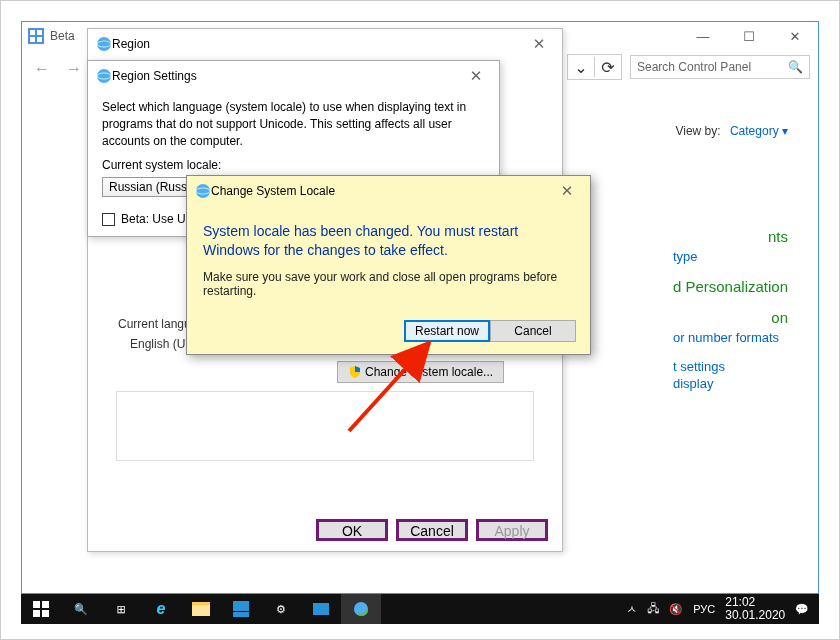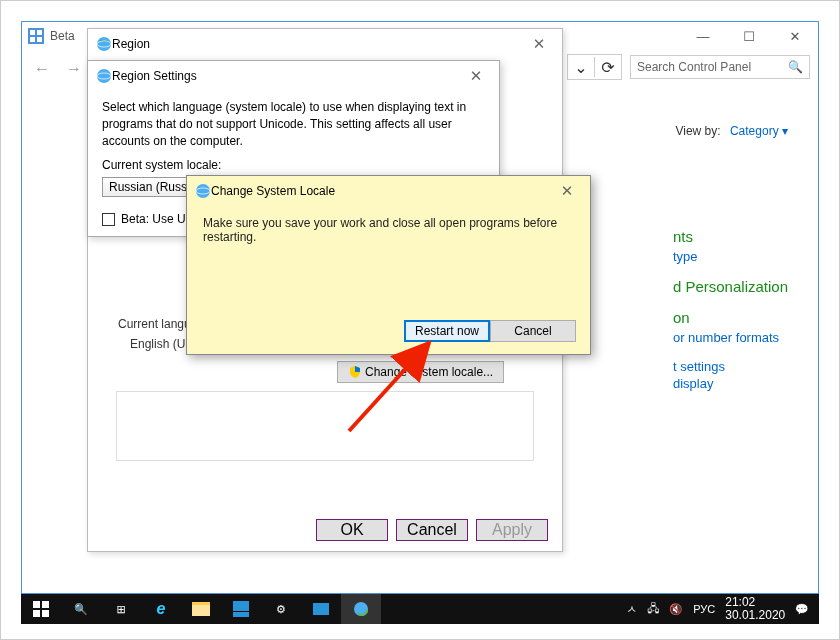--- a/index.html
+++ b/index.html
@@ -18,33 +18,33 @@
 .refresh-box { display: flex; align-items: center; border: 1px solid #ccc; }
 .refresh-box .sep { width: 1px; height: 20px; background: #ccc; }
 .refresh-box .btn { width: 26px; height: 24px; display: flex; align-items: center; justify-content: center; color: #333; }
 .search { width: 180px; height: 24px; border: 1px solid #ccc; display: flex; align-items: center; padding: 0 6px; font-size: 12px; color: #666; }
 .search .mag { margin-left: auto; color: #666; }
 
 .cp-body { position: absolute; left: 0; right: 0; top: 62px; bottom: 0; }
 .viewby { position: absolute; right: 30px; top: 40px; font-size: 12px; color: #333; }
 .viewby .cat { color: #0066cc; margin-left: 6px; }
 .side-links { position: absolute; right: 30px; top: 130px; font-size: 13px; }
-.side-links .green { color: #1a8a1a; font-size: 15px; margin: 14px 0 4px; }
+.side-links .green { color: #1a8a1a; font-size: 15px; margin: 14px 0 4px; text-align: right; }
 .side-links .blue { color: #0066cc; margin: 2px 0; }
 
 
 .region-dlg { position: absolute; left: 86px; top: 27px; width: 476px; height: 524px; background: #fff; border: 1px solid #bbb; box-shadow: 2px 2px 6px rgba(0,0,0,0.15); }
 .dlg-title { height: 30px; display: flex; align-items: center; padding: 0 8px; font-size: 12px; }
 .dlg-close { margin-left: auto; width: 30px; height: 22px; display: flex; align-items: center; justify-content: center; color: #666; font-size: 15px; }
 .region-body { padding: 10px 14px; font-size: 12px; color: #333; }
 .region-body .langline { margin-top: 18px; margin-left: 16px; }
 .change-btn { margin: 8px auto; display: block; padding: 3px 10px; font-size: 12px; border: 1px solid #adadad; background: #e1e1e1; }
 .field-box { border: 1px solid #ddd; margin: 4px 14px; height: 70px; }
 .dlg-buttons { position: absolute; bottom: 10px; right: 14px; display: flex; gap: 8px; }
-.dlg-buttons button { width: 72px; height: 22px; font-size: 16px; border: 1px solid #701a75; background: #e1e1e1; margin-top: 12px; }
+.dlg-buttons button { width: 72px; height: 22px; font-size: 14px; border: 3px solid #701a75; background: #e1e1e1; margin-top: 12px; }
 .dlg-buttons button.disabled { color: #999; }
 
 
 .settings-dlg { position: absolute; left: 86px; top: 59px; width: 413px; height: 177px; background: #fff; border: 1px solid #aaa; box-shadow: 2px 2px 8px rgba(0,0,0,0.2); }
 .settings-body { padding: 8px 14px; font-size: 12px; line-height: 1.4; }
 .settings-body .label2 { margin-top: 8px; }
 .locale-drop { margin-top: 3px; width: 100%; height: 20px; border: 1px solid #999; background: linear-gradient(#fff,#eee); padding: 0 6px; font-size: 12px; display: flex; align-items: center; }
 .chk { margin-top: 14px; display: flex; align-items: center; gap: 6px; }
 .chk .box { width: 13px; height: 13px; border: 1px solid #333; }
 
@@ -175,20 +175,21 @@
 <div class="confirm-dlg">
   <div class="dlg-title">
     <svg class="globe-svg" viewBox="0 0 16 16">
         <circle cx="8" cy="8" r="7" fill="#4faef0"></circle>
         <ellipse cx="8" cy="8" rx="7" ry="3" fill="none" stroke="#fff" stroke-width="0.7"></ellipse>
       </svg>
     <span>Change System Locale</span>
     <div class="dlg-close">✕</div>
   </div>
   <div class="confirm-body">
+    <div class="msg">System locale has been changed. You must restart Windows for the changes to take effect.</div>
     <div class="sub">Make sure you save your work and close all open programs before restarting.</div>
   </div>
   <div class="confirm-btns">
     <button class="primary">Restart now</button>
     <button>Cancel</button>
   </div>
 </div>
 
 <svg class="arrow" width="120" height="110">
   <defs>

